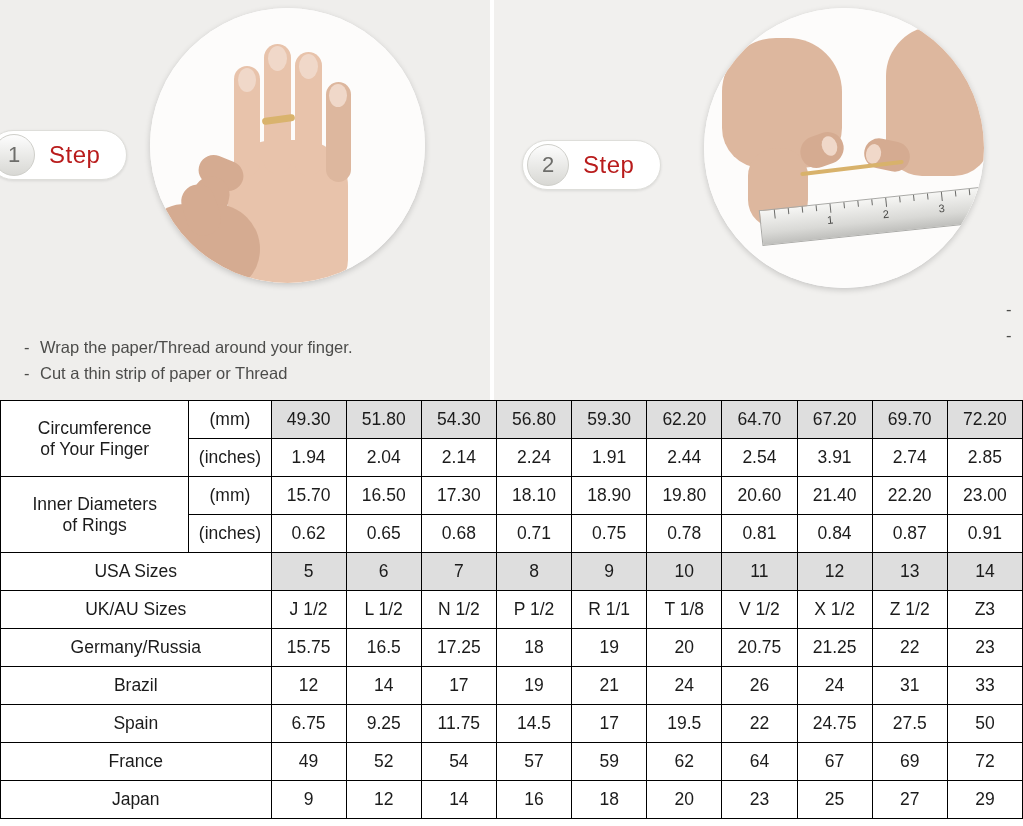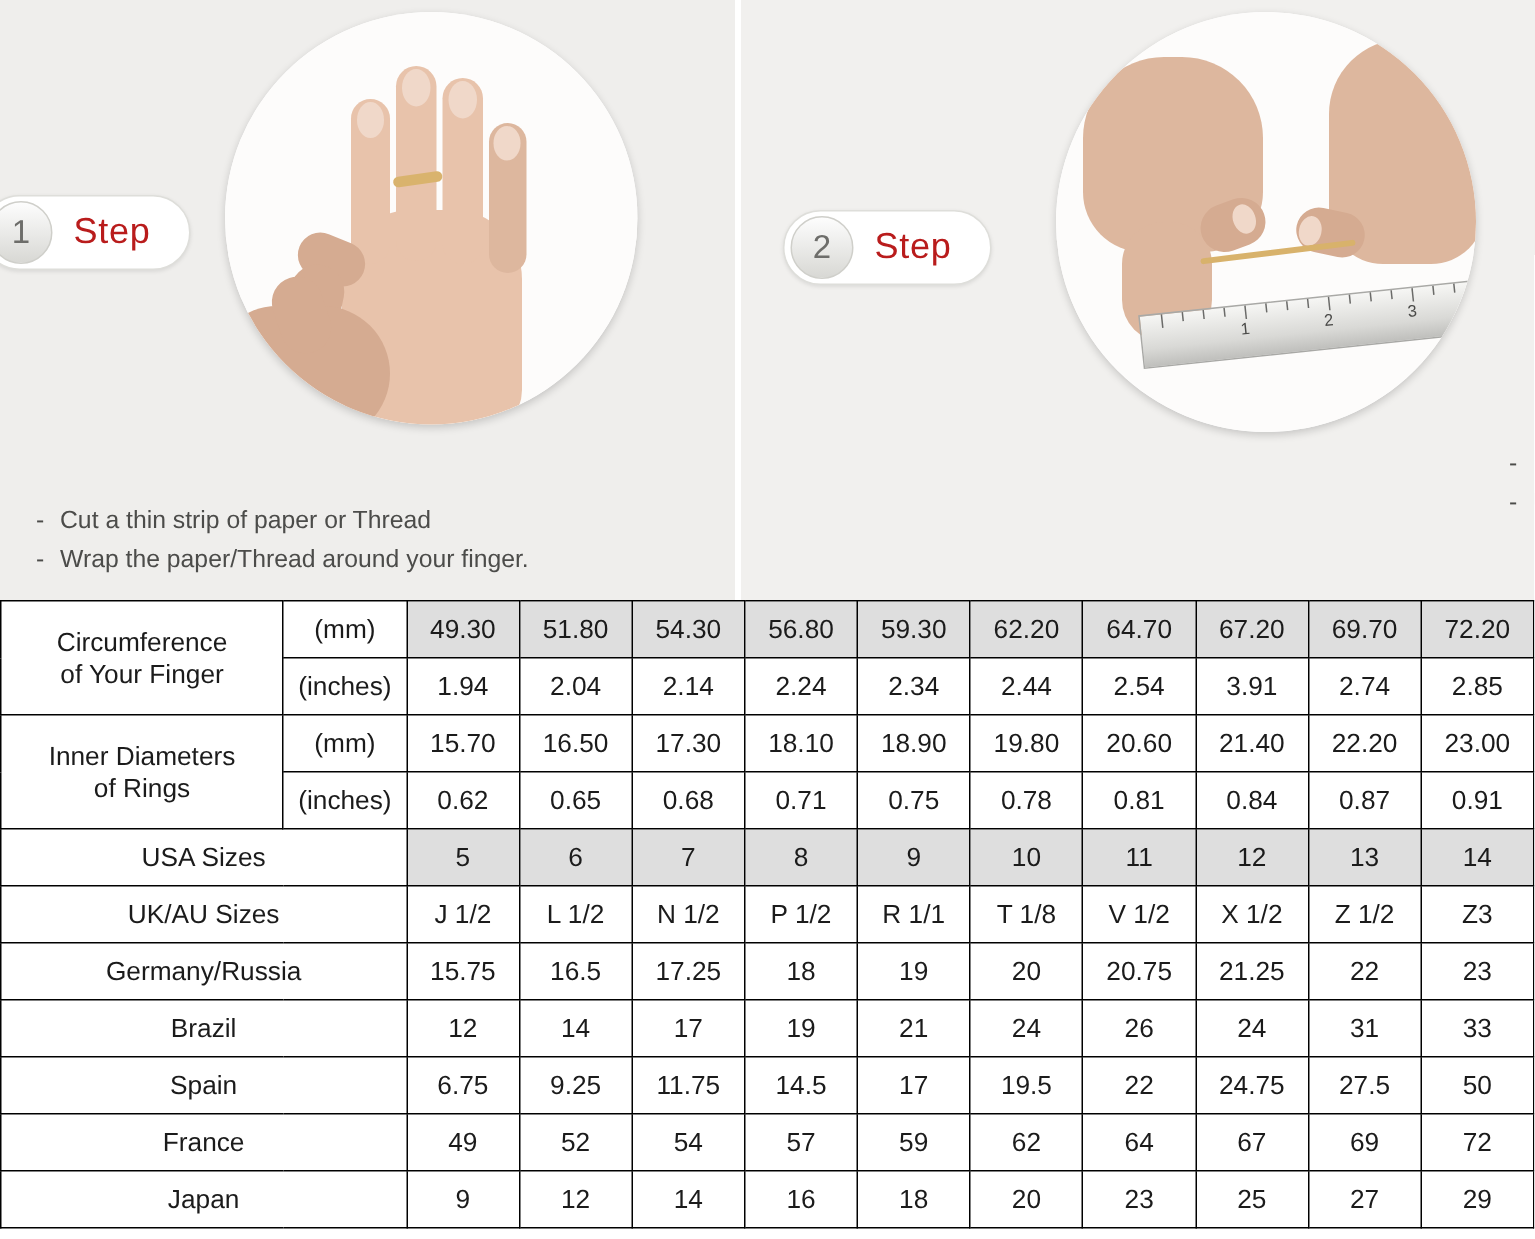--- a/index.html
+++ b/index.html
@@ -206,22 +206,22 @@
           <div class="skin3" style="left:34px; top:176px; width:34px; height:52px; border-radius:17px; transform:rotate(-18deg);"></div>
         </div>
       </div>
 
       <div class="step-pill pill-l">
         <div class="step-num">1</div>
         <div class="step-word">Step</div>
       </div>
 
       <div class="instructions left">
+        <div><span class="dash">-</span><span>Wrap the paper/Thread around your finger.</span></div>
         <div><span class="dash">-</span><span>Cut a thin strip of paper or Thread</span></div>
-        <div><span class="dash">-</span><span>Wrap the paper/Thread around your finger.</span></div>
       </div>
     </div>
 
     <div class="divider-gap"></div>
 
     <div class="step-panel right">
 
       <div class="photo-bubble bubble-r">
         <div class="hand-scene">
 
@@ -292,21 +292,21 @@
           <td class="datacell shaded">69.70</td>
           <td class="datacell shaded">72.20</td>
         </tr>
 
         <tr>
           <td class="unit">(inches)</td>
           <td class="datacell">1.94</td>
           <td class="datacell">2.04</td>
           <td class="datacell">2.14</td>
           <td class="datacell">2.24</td>
-          <td class="datacell">2.34</td>
+          <td class="datacell">1.91</td>
           <td class="datacell">2.44</td>
           <td class="datacell">2.54</td>
           <td class="datacell">3.91</td>
           <td class="datacell">2.74</td>
           <td class="datacell">2.85</td>
         </tr>
 
         <tr>
           <td class="rowlabel" rowspan="2">
             <div>Inner Diameters</div>

